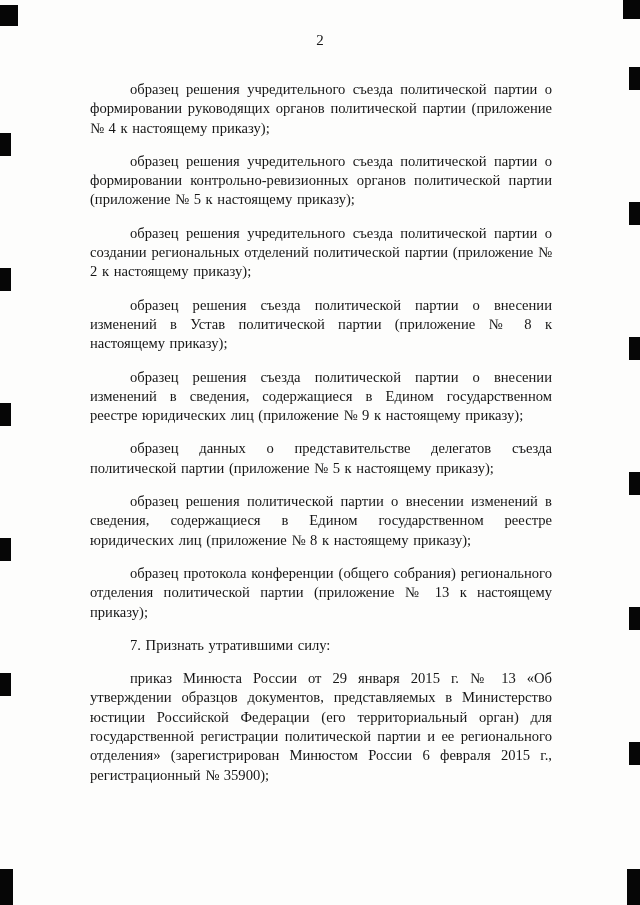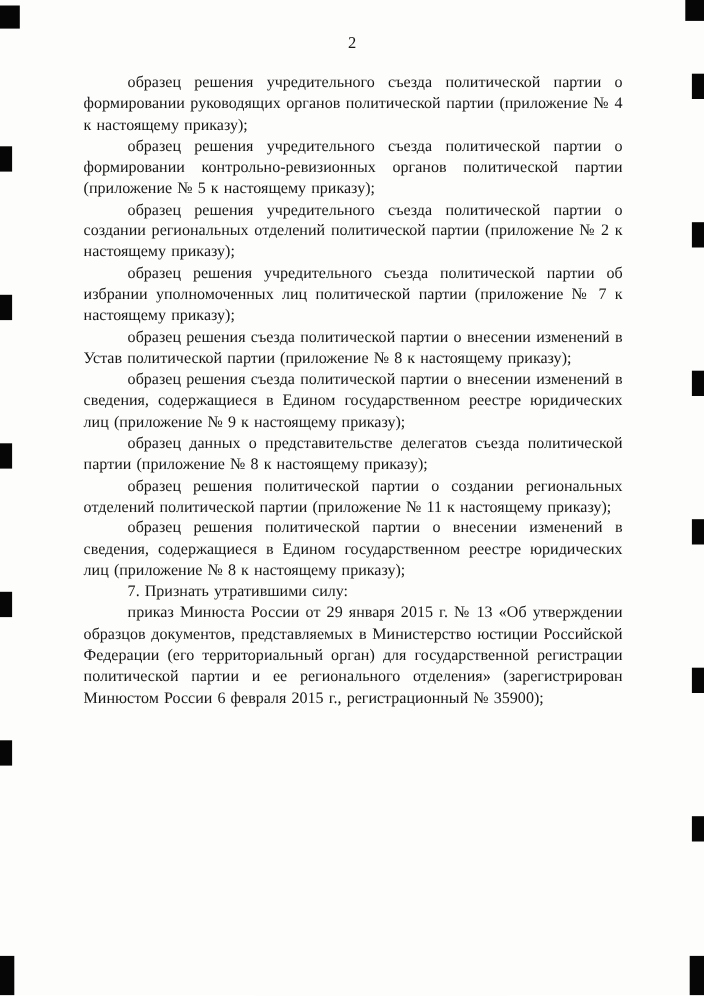--- a/index.html
+++ b/index.html
@@ -28,21 +28,21 @@
   .doc-body {
     position: absolute;
     top: 66px;
     left: 76px;
     right: 74px;
     font-size: 14.6px;
     line-height: 19.3px;
     text-align: justify;
   }
   .doc-body p {
-    margin: 0;
+    margin: 14px;
     padding: 0;
     text-indent: 40px;
     word-spacing: 1px;
   }
   
   .scan-mark {
     position: absolute;
     background: #060606;
   }
   .m-tl  { left: 0;  top: 5px;    width: 18px; height: 21px; }
@@ -81,23 +81,22 @@
   <div class="scan-mark m-r4"></div>
   <div class="scan-mark m-r5"></div>
   <div class="scan-mark m-r6"></div>
 
   <div class="page-number">2</div>
 
   <div class="doc-body">
       <p>образец решения учредительного съезда политической партии о формировании руководящих органов политической партии (приложение № 4 к настоящему приказу);</p>
       <p>образец решения учредительного съезда политической партии о формировании контрольно-ревизионных органов политической партии (приложение № 5 к настоящему приказу);</p>
       <p>образец решения учредительного съезда политической партии о создании региональных отделений политической партии (приложение № 2 к настоящему приказу);</p>
-      <p>образец решения учредительного съезда политической партии об избрании уполномоченных лиц политической партии (приложение № 7 к настоящему приказу);</p>
       <p>образец решения съезда политической партии о внесении изменений в Устав политической партии (приложение № 8 к настоящему приказу);</p>
       <p>образец решения съезда политической партии о внесении изменений в сведения, содержащиеся в Едином государственном реестре юридических лиц (приложение № 9 к настоящему приказу);</p>
-      <p>образец данных о представительстве делегатов съезда политической партии (приложение № 8 к настоящему приказу);</p>
-      <p>образец решения политической партии о создании региональных отделений политической партии (приложение № 11 к настоящему приказу);</p>
+      <p>образец данных о представительстве делегатов съезда политической партии (приложение № 5 к настоящему приказу);</p>
       <p>образец решения политической партии о внесении изменений в сведения, содержащиеся в Едином государственном реестре юридических лиц (приложение № 8 к настоящему приказу);</p>
+      <p>образец протокола конференции (общего собрания) регионального отделения политической партии (приложение № 13 к настоящему приказу);</p>
       <p>7. Признать утратившими силу:</p>
       <p>приказ Минюста России от 29 января 2015 г. № 13 «Об утверждении образцов документов, представляемых в Министерство юстиции Российской Федерации (его территориальный орган) для государственной регистрации политической партии и ее регионального отделения» (зарегистрирован Минюстом России 6 февраля 2015 г., регистрационный № 35900);</p>
     </div>
 
 </div>
 
 </body></html>

